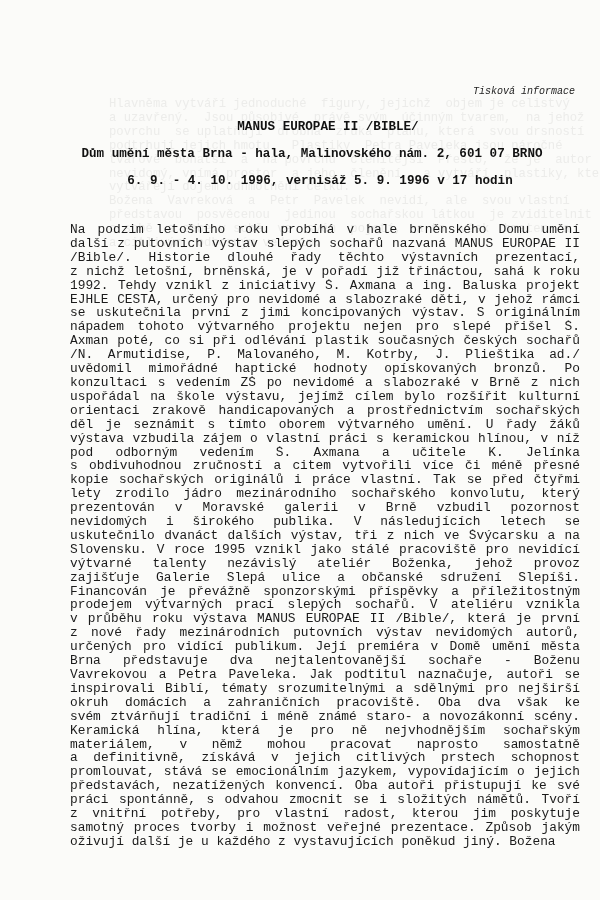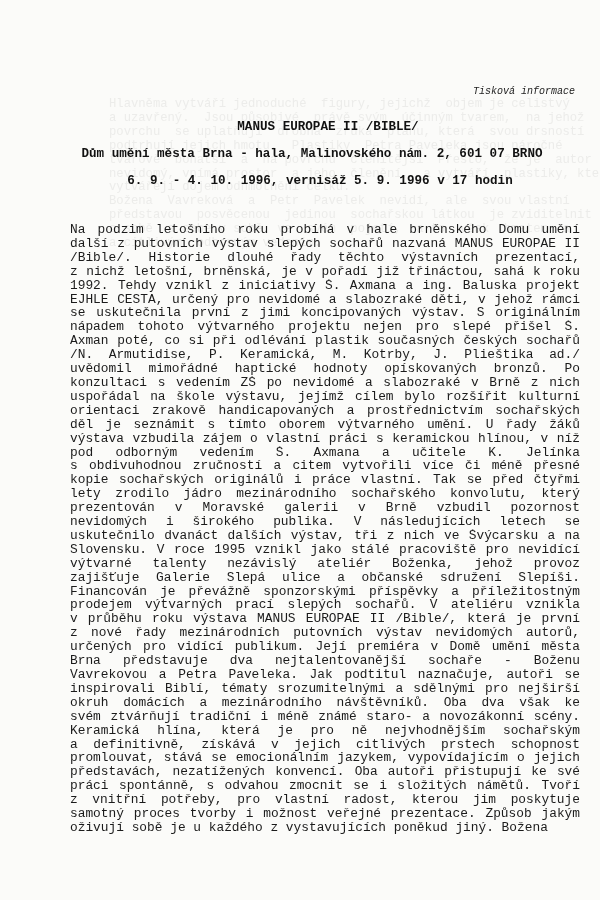--- a/index.html
+++ b/index.html
@@ -60,21 +60,21 @@
 <div class="body-text" id="body">
     <span class="ln">Na  podzim letošního  roku probíhá  v hale  brněnského Domu umění</span>
     <span class="ln">další z putovních výstav slepých sochařů nazvaná MANUS EUROPAE II</span>
     <span class="ln">/Bible/.  Historie  dlouhé  řady  těchto  výstavních  prezentací,</span>
     <span class="ln">z nichž letošní, brněnská, je v pořadí již třináctou, sahá k roku</span>
     <span class="ln">1992. Tehdy vznikl z iniciativy  Š. Axmana a ing. Baluska projekt</span>
     <span class="ln">EJHLE CESTA, určený pro nevidomé a slabozraké děti, v jehož rámci</span>
     <span class="ln">se uskutečnila  první z jimi koncipovaných  výstav. S originálním</span>
     <span class="ln">nápadem  tohoto výtvarného  projektu  nejen  pro slepé  přišel Š.</span>
     <span class="ln">Axman poté, co si při odlévání plastik současných českých sochařů</span>
-    <span class="ln">/N.  Armutidise,  P.  Keramická,  M.  Kotrby,  J. Plieštika ad./</span>
+    <span class="ln">/N.  Armutidise,  P.  Malovaného,  M.  Kotrby,  J. Plieštika ad./</span>
     <span class="ln">uvědomil  mimořádné  haptické  hodnoty  opískovaných  bronzů.  Po</span>
     <span class="ln">konzultaci s  vedením ZŠ po nevidomé  a slabozraké v Brně  z nich</span>
     <span class="ln">uspořádal na  škole výstavu, jejímž cílem  bylo rozšířit kulturní</span>
     <span class="ln">orientaci  zrakově handicapovaných  a prostřednictvím sochařských</span>
     <span class="ln">děl  je seznámit  s tímto  oborem výtvarného  umění. U řady žáků</span>
     <span class="ln">výstava vzbudila zájem o vlastní práci s keramickou hlínou, v níž</span>
     <span class="ln">pod   odborným   vedením  Š.   Axmana  a  učitele  K.  Jelínka</span>
     <span class="ln">s obdivuhodnou zručností  a citem vytvořili  více či méně  přesné</span>
     <span class="ln">kopie sochařských  originálů i práce vlastní.  Tak se před čtyřmi</span>
     <span class="ln">lety  zrodilo  jádro  mezinárodního  sochařského konvolutu, který</span>
@@ -85,23 +85,24 @@
     <span class="ln">výtvarné   talenty  nezávislý   ateliér  Boženka,   jehož  provoz</span>
     <span class="ln">zajišťuje  Galerie  Slepá  ulice  a  občanské  sdružení  Slepíši.</span>
     <span class="ln">Financován  je převážně  sponzorskými příspěvky  a příležitostným</span>
     <span class="ln">prodejem  výtvarných prací  slepých sochařů.  V ateliéru  vznikla</span>
     <span class="ln">v průběhu roku  výstava MANUS EUROPAE II  /Bible/, která je první</span>
     <span class="ln">z nové  řady  mezinárodních  putovních  výstav nevidomých autorů,</span>
     <span class="ln">určených pro  vidící publikum. Její  premiéra v Domě  umění města</span>
     <span class="ln">Brna   představuje   dva   nejtalentovanější   sochaře  -  Boženu</span>
     <span class="ln">Vavrekovou a  Petra Paveleka. Jak  podtitul naznačuje, autoři  se</span>
     <span class="ln">inspirovali Biblí, tématy srozumitelnými  a sdělnými pro nejširší</span>
-    <span class="ln">okruh  domácích  a  mezinárodního  návštěvníků.  Oba  dva  však ke</span>
+    <span class="ln">okruh  domácích  a  zahraničních  pracoviště.  Oba  dva  však ke</span>
     <span class="ln">svém ztvárňují tradiční i méně známé staro- a novozákonní scény.</span>
     <span class="ln">Keramická  hlína,   která  je   pro  ně  nejvhodnějším  sochařským</span>
+    <span class="ln">materiálem,   v   němž   mohou   pracovat   naprosto   samostatně</span>
     <span class="ln">a definitivně,  získává  v  jejich  citlivých  prstech  schopnost</span>
     <span class="ln">promlouvat, stává se emocionálním jazykem, vypovídajícím o jejich</span>
     <span class="ln">představách, nezatížených konvencí. Oba  autoři přistupují ke své</span>
     <span class="ln">práci spontánně,  s odvahou zmocnit se  i složitých námětů. Tvoří</span>
     <span class="ln">z vnitřní  potřeby,  pro  vlastní  radost,  kterou  jim poskytuje</span>
     <span class="ln">samotný proces tvorby i  možnost veřejné prezentace. Způsob jakým</span>
-    <span class="ln last">oživují sobě  je u každého z  vystavujících poněkud jiný. Božena</span>
+    <span class="ln last">oživují další  je u každého z  vystavujících poněkud jiný. Božena</span>
   </div>
 
 </body></html>

